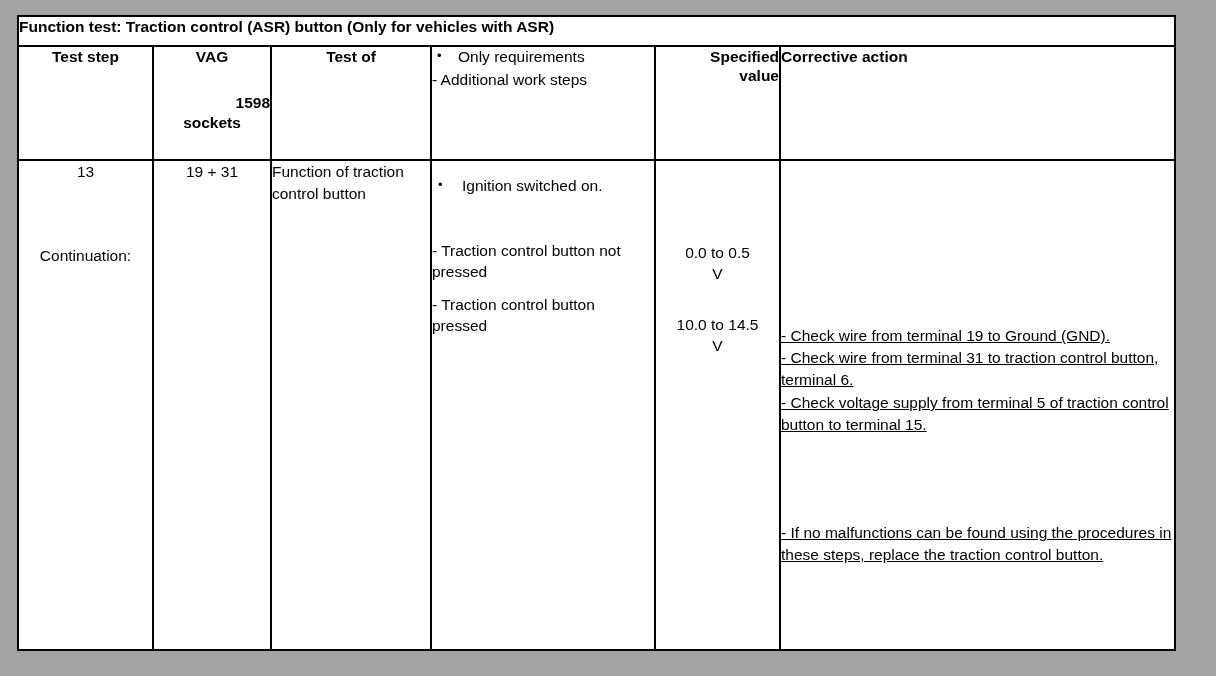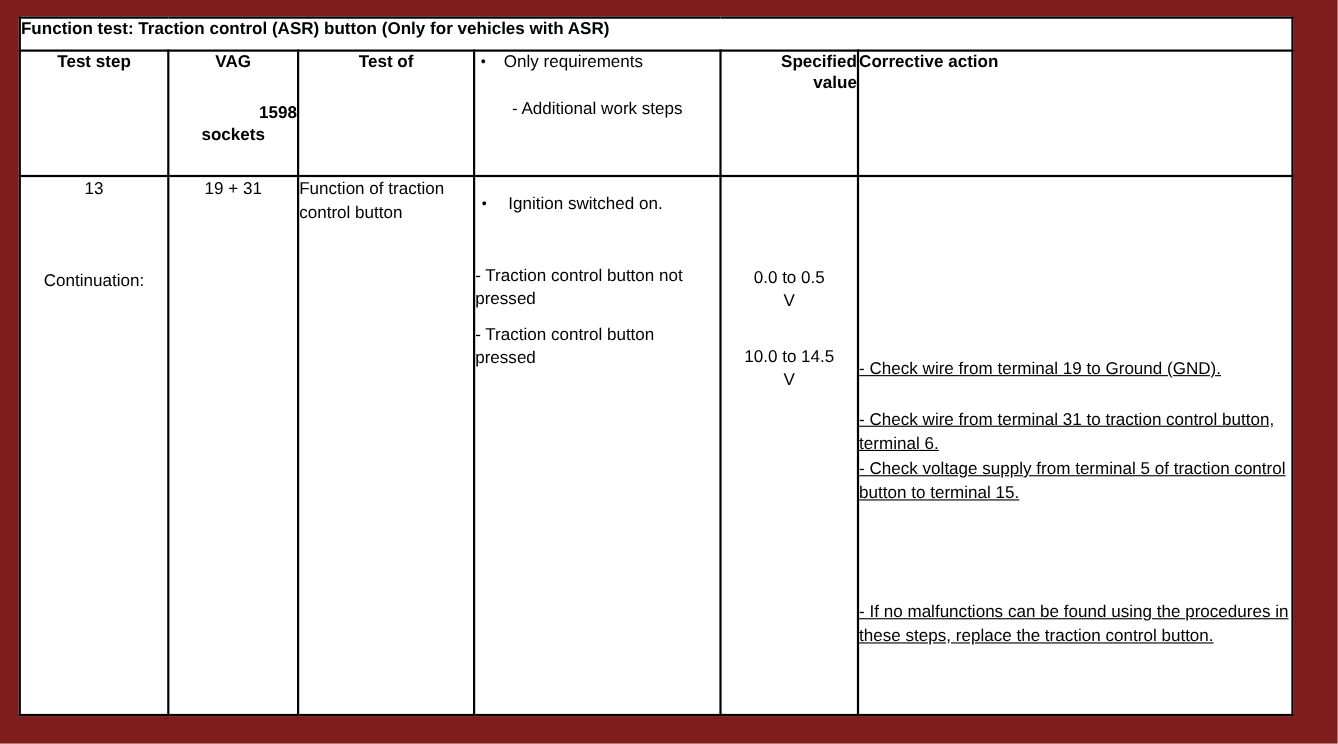--- a/index.html
+++ b/index.html
@@ -12,21 +12,21 @@
     height: 676px;
     font-family: "Liberation Sans", sans-serif;
     color: #000000;
     overflow: hidden;
   }
 
   .page {
     position: relative;
     width: 1216px;
     height: 676px;
-    background: #7f1d1d;
+    background: #a3a3a3;
   }
 
   .doc-table {
     position: absolute;
     left: 17px;
     top: 15px;
     width: 1157px;
     border-collapse: collapse;
     table-layout: fixed;
     background: #ffffff;
@@ -71,23 +71,22 @@
     font-weight: normal;
   }
   .head-req-bullet .bullet {
     position: absolute;
     left: 5px;
     top: -1px;
     font-size: 13px;
     line-height: 20px;
   }
   .head-req-dash {
-    margin-top: 23px;
+    margin-top: 3px;
     font-weight: normal;
-    text-align: center;
   }
   .head-spec {
     font-weight: bold;
     text-align: right;
     line-height: 19px;
   }
 
   
   .body-cell {
     height: 488px;
@@ -129,21 +128,21 @@
   .spec-2 { margin-top: 30px; }
 
   .corr-cell {
     padding-top: 14px;
   }
   .corr-item {
     line-height: 22px;
     text-decoration: underline;
   }
   .corr-1 { margin-top: 164px; }
-  .corr-2 { margin-top: 24px; }
+  .corr-2 { margin-top: 0; }
   .corr-3 { margin-top: 1px; }
   .corr-4 { margin-top: 86px; }
 </style>
 </head>
 <body>
 
 <div class="page">
 
   <table class="doc-table">
     <colgroup>

